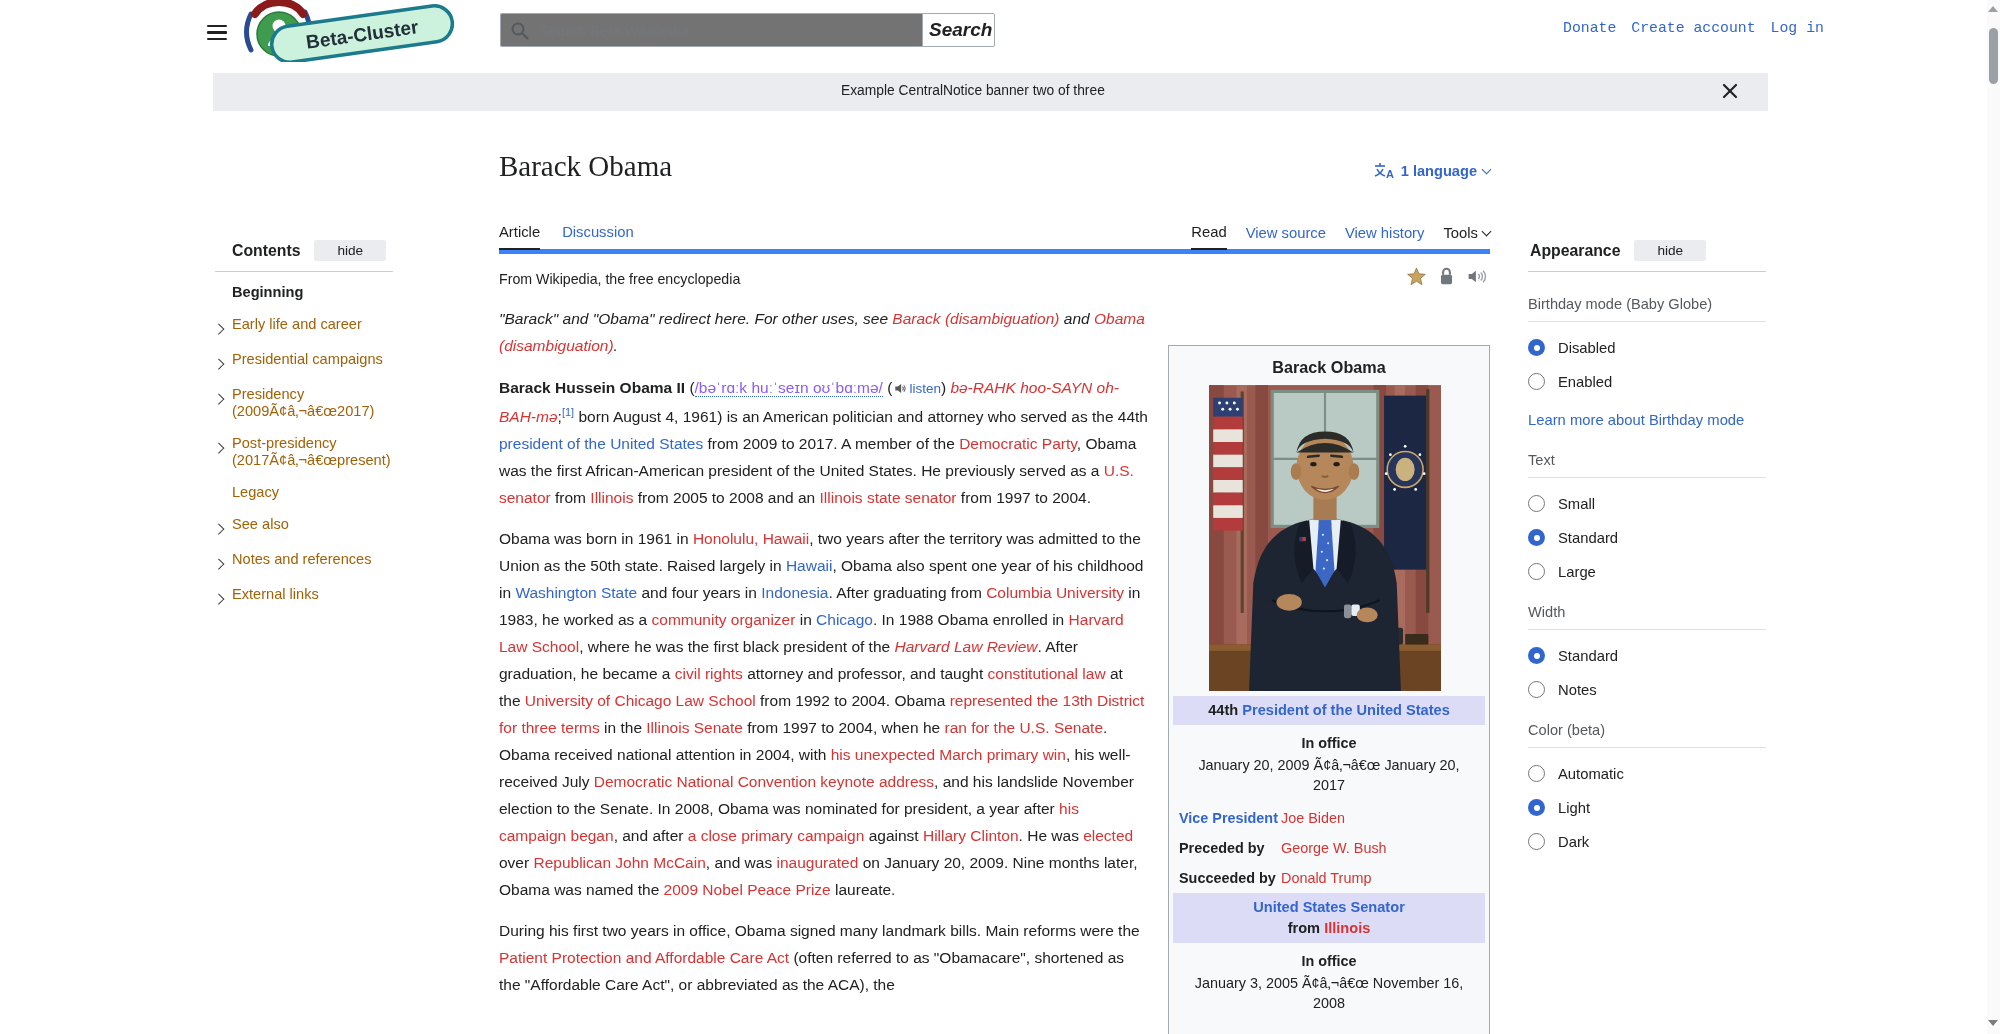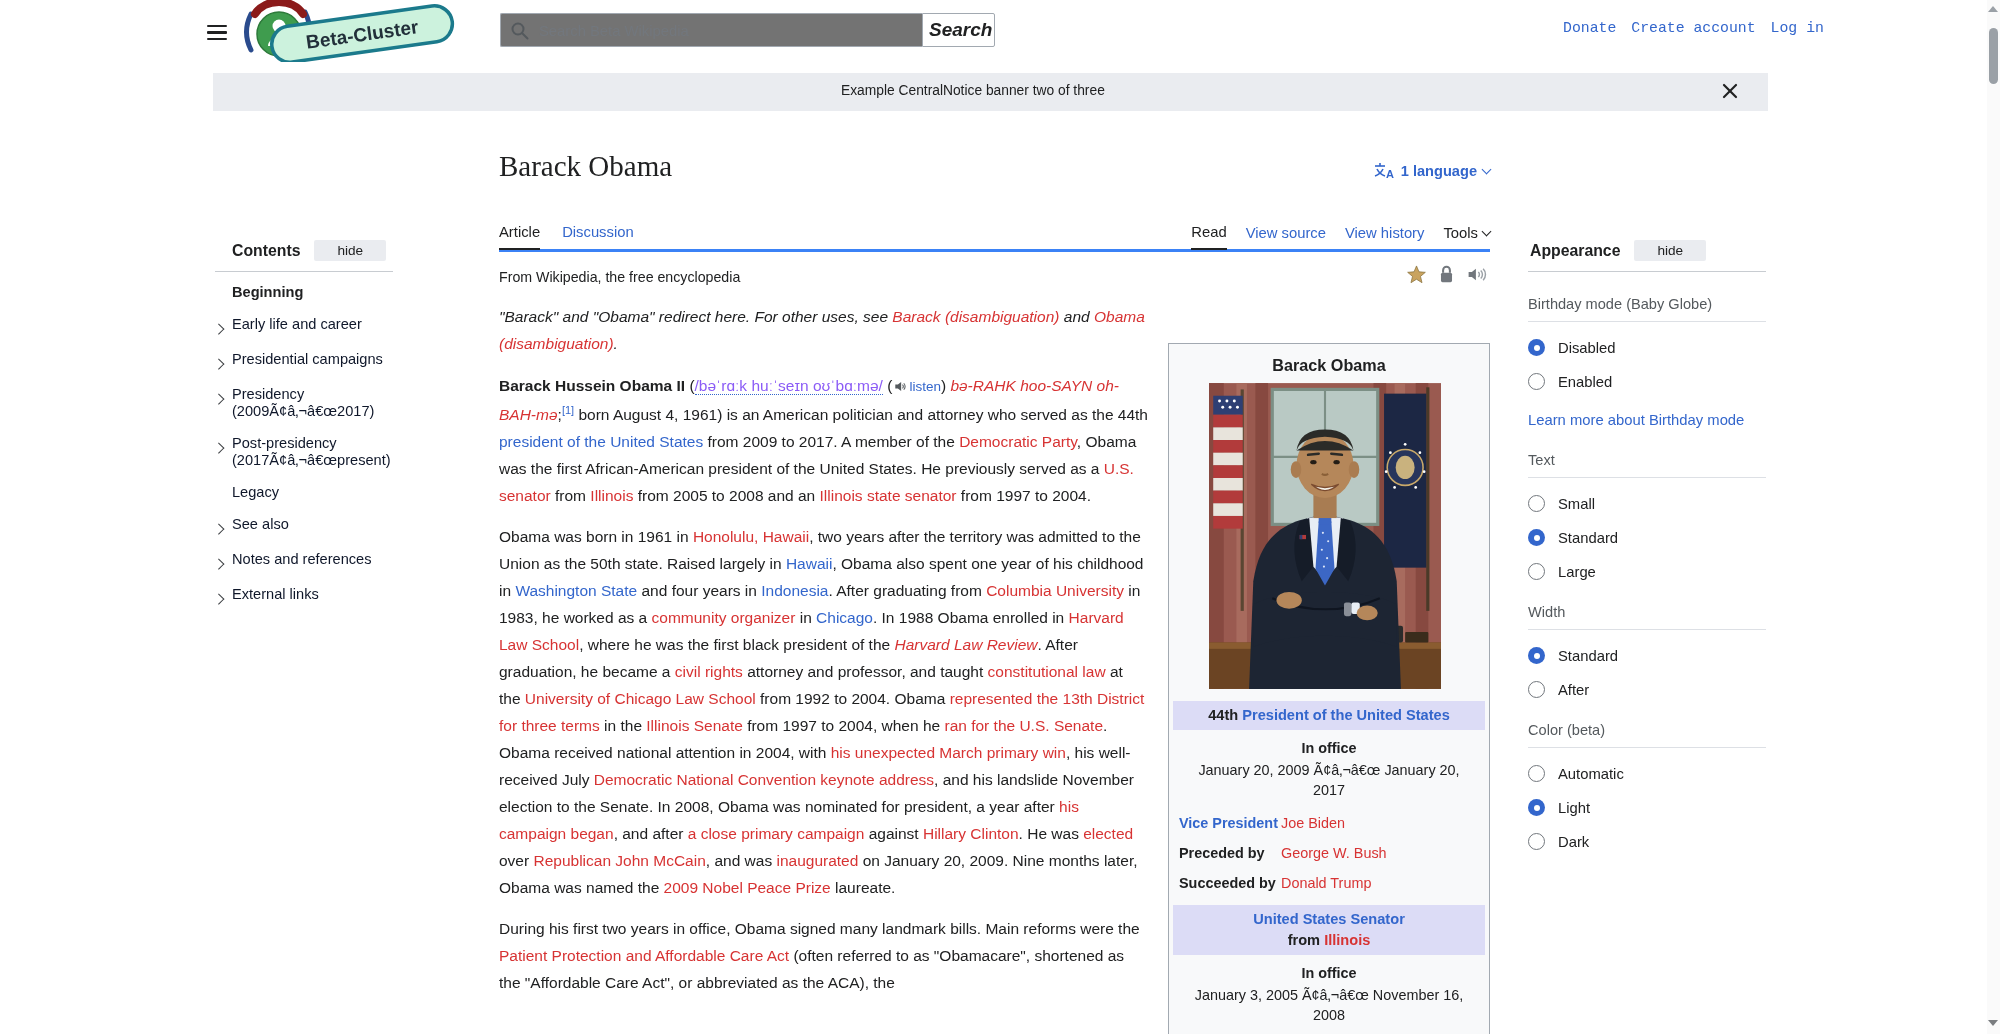--- a/index.html
+++ b/index.html
@@ -30,30 +30,30 @@
   .hide-link{position:absolute;right:0;top:4px;color:#3366cc;}
   
   .toc{position:absolute;left:215px;top:240px;width:178px;font-size:14.6px;}
   .panel-head{display:flex;align-items:center;gap:14px;padding-left:17px;padding-bottom:10px;border-bottom:1px solid #c8ccd1;}
   .panel-title{font-weight:bold;font-size:15.8px;}
   .hide-btn{background:#eaecf0;border:none;border-radius:2px;font-size:13.6px;color:#202122;padding:3px 23px;font-family:inherit;cursor:pointer;}
   .toc-list{margin-top:12px;}
   .toc-row{display:flex;align-items:flex-start;margin:0 0 15px 0;line-height:17px;}
   .toc-chev-cell{width:17px;flex:0 0 17px;padding-top:3px;}
   .chev{display:inline-block;width:6.5px;height:6.5px;border-top:1.8px solid #3a3d40;border-right:1.8px solid #3a3d40;transform:rotate(45deg);}
-  .toc-link{color:#0f172a;}
+  .toc-link{color:#a16207;}
   .toc-link.active{color:#202122;font-weight:bold;}
   
   .main{position:absolute;left:499px;top:140px;width:991px;}
   .title-row{position:relative;height:46px;margin-top:10px;}
   h1.page-title{margin:0;font-family:"Liberation Serif","DejaVu Serif",serif;font-weight:normal;font-size:29px;color:#202122;}
   .lang-sel{position:absolute;right:0;top:12px;display:flex;align-items:center;gap:6px;color:#3366cc;font-size:14.6px;font-weight:bold;cursor:pointer;}
   .chev-down{display:inline-block;width:6px;height:6px;border-top:1.8px solid #3366cc;border-right:1.8px solid #3366cc;transform:rotate(135deg);margin-top:-3px;}
   .chev-down.dark{border-color:#202122;}
-  .tabbar{display:flex;align-items:flex-end;margin-top:28px;border-bottom:3px solid #3b82f6;font-size:14.8px;}
+  .tabbar{display:flex;align-items:flex-end;margin-top:28px;border-bottom:5px solid #3b82f6;font-size:14.8px;}
   .tab{margin-right:22px;padding-bottom:8px;color:#3366cc;cursor:pointer;}
   .tab.active{color:#202122;border-bottom:2px solid #202122;margin-bottom:-1px;}
   .views{margin-left:auto;display:flex;gap:19px;align-items:flex-end;}
   .view{padding-bottom:8px;color:#3366cc;cursor:pointer;display:flex;align-items:center;gap:5px;}
   .view.active{color:#202122;border-bottom:2px solid #202122;margin-bottom:-1px;}
   .view.dropdown{color:#202122;}
   .subtitle-row{display:flex;align-items:center;margin-top:13px;}
   .subtitle{font-size:14.2px;color:#202122;}
   .indicators{margin-left:auto;display:flex;gap:8px;align-items:center;}
   
@@ -68,21 +68,21 @@
   .seg-sup{color:#3366cc;vertical-align:super;font-size:11px;line-height:0;}
   .seg-listen{color:#3366cc;font-size:13.5px;}
   .seg-bb{font-weight:bold;color:#202122;}
   .seg-lb{font-weight:bold;color:#3366cc;}
   .seg-rb{font-weight:bold;color:#d73333;}
   .inline-icon{display:inline-block;vertical-align:-2px;margin:0 2px;}
   
   .infobox{float:right;width:322px;margin:40px 0 16px 20px;border:1px solid #a2a9b1;background:#f8f9fa;box-sizing:border-box;padding:4px;font-size:14.4px;line-height:20px;}
   .ib-title{text-align:center;font-weight:bold;font-size:16.2px;padding:7px 0 8px 0;}
   .portrait{display:block;margin:0 auto;width:240px;}
-  .ib-bar{background:#dcdcf6;text-align:center;padding:4px 4px;margin-top:7px;font-size:14.6px;line-height:21px;}
+  .ib-bar{background:#dcdcf6;text-align:center;padding:4px 4px;font-size:14.6px;line-height:21px;}
   .ib-inoffice{text-align:center;font-weight:bold;padding-top:8px;}
   .ib-dates{text-align:center;padding:2px 14px 8px 14px;}
   .ib-row{display:flex;padding:5px 4px 5px 6px;}
   .ib-label{flex:0 0 102px;font-weight:bold;}
   .ib-label.blue{color:#3366cc;}
   .ib-value{flex:1;color:#d73333;}
   
   .appearance{position:absolute;left:1528px;top:240px;width:238px;font-size:14.8px;}
   .app-heading{color:#54595d;font-size:14.6px;margin:24px 0 6px 0;padding-bottom:9px;border-bottom:1px solid #dde0e5;}
   .app-option{display:flex;align-items:center;gap:13px;margin:17px 0;cursor:pointer;}
@@ -404,21 +404,21 @@
           <span class="radio"></span>
           <span>Large</span>
         </div>
         <div class="app-heading">Width</div>
         <div class="app-option">
           <span class="radio selected"></span>
           <span>Standard</span>
         </div>
         <div class="app-option">
           <span class="radio"></span>
-          <span>After</span>
+          <span>Notes</span>
         </div>
         <div class="app-heading">Color (beta)</div>
         <div class="app-option">
           <span class="radio"></span>
           <span>Automatic</span>
         </div>
         <div class="app-option">
           <span class="radio selected"></span>
           <span>Light</span>
         </div>

